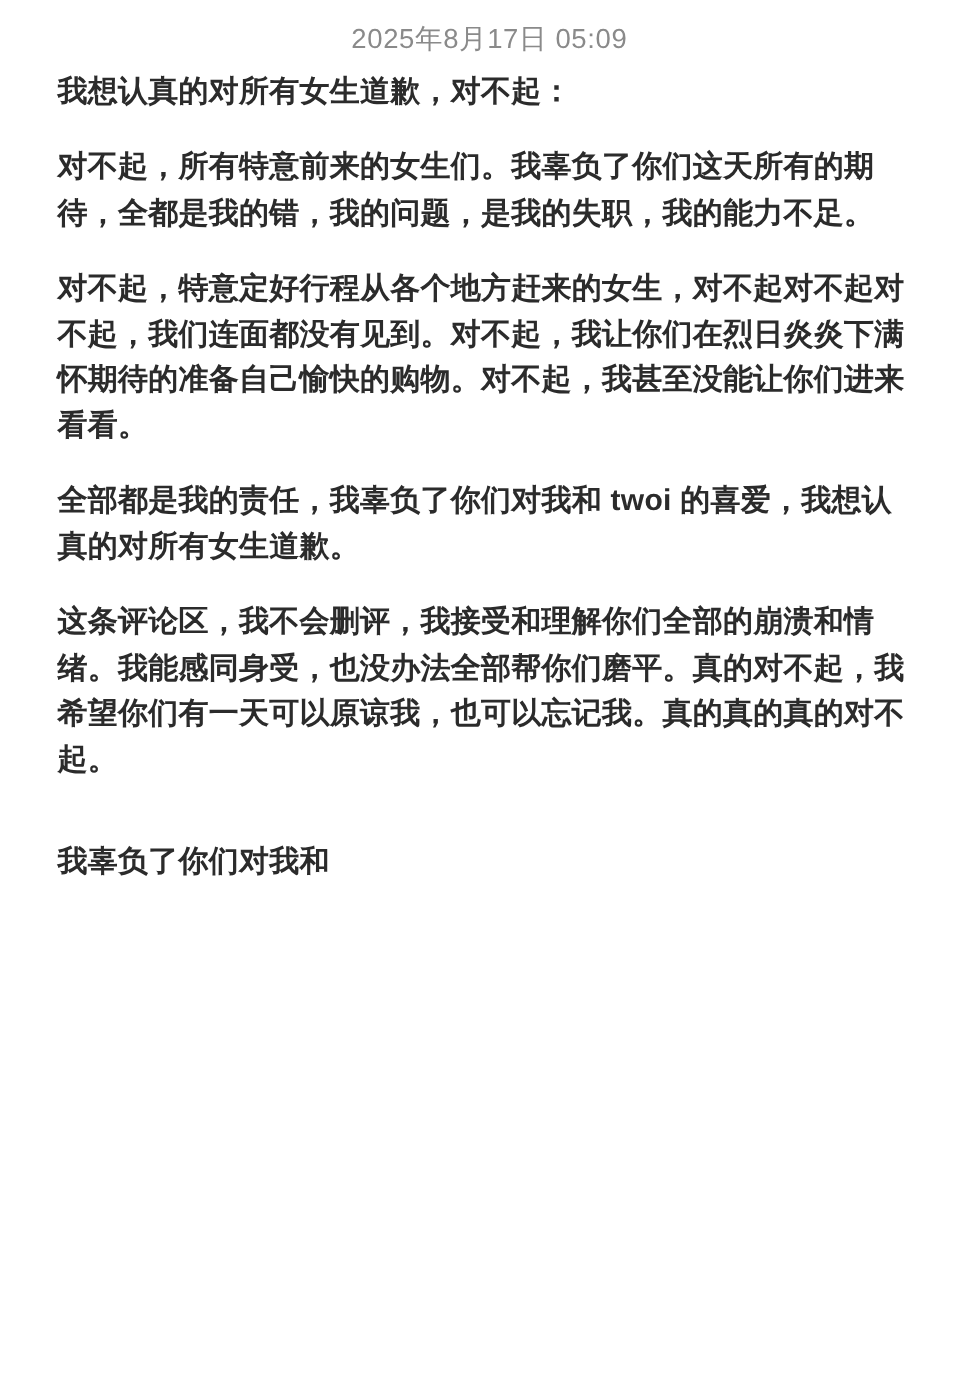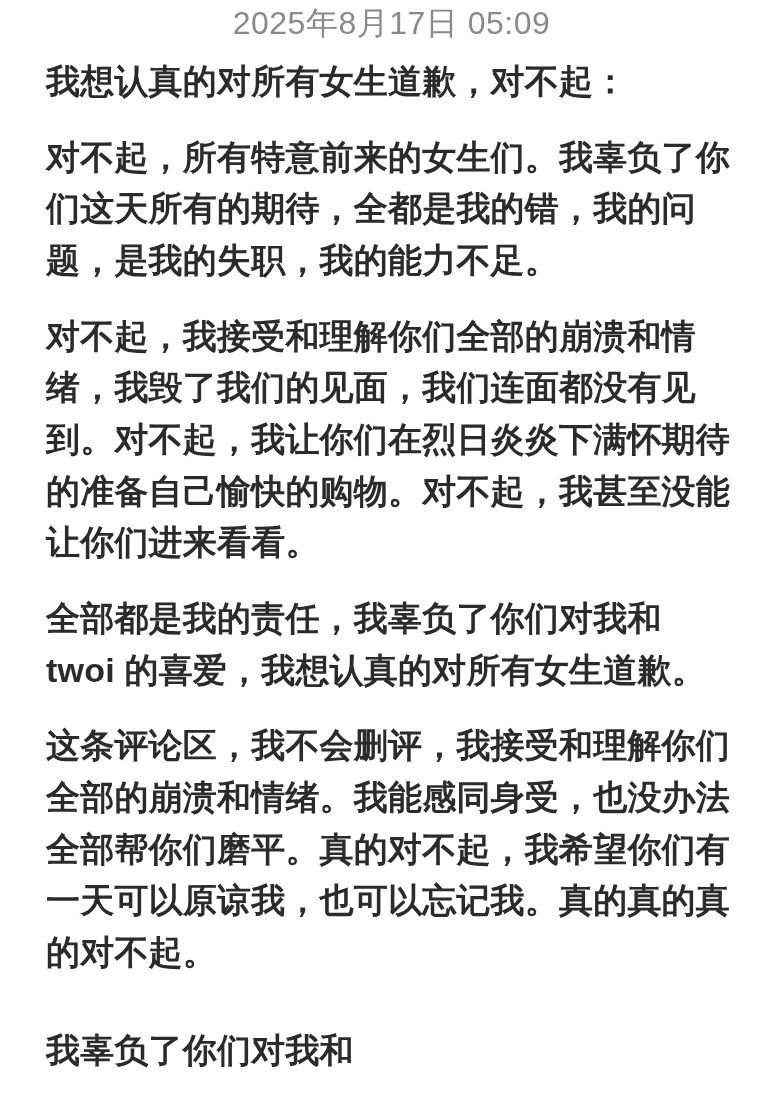--- a/index.html
+++ b/index.html
@@ -17,32 +17,32 @@
     width: 783px;
     min-height: 1113px;
     box-sizing: border-box;
     background: #ffffff;
     padding: 0;
     position: relative;
   }
   .timestamp {
     text-align: center;
     color: #8a8a8a;
-    font-size: 32px;
+    font-size: 22px;
     letter-spacing: 0.5px;
-    padding-top: 2px;
+    padding-top: 16px;
     padding-bottom: 10px;
     font-weight: 400;
   }
   .post-body {
     padding: 0 46px 40px 46px;
   }
   .para {
     color: #2b2b2b;
-    font-size: 34px;
+    font-size: 24px;
     line-height: 1.52;
     font-weight: 700;
     letter-spacing: 0.2px;
     margin: 0;
     white-space: pre-wrap;
     word-break: break-word;
   }
   .para + .para {
     margin-top: 24px;
   }
@@ -53,19 +53,19 @@
 </head>
 <body>
 
 <div class="page">
 
   <div class="timestamp">2025年8月17日 05:09</div>
 
   <div class="post-body">
     <p class="para">我想认真的对所有女生道歉，对不起：</p>
     <p class="para">对不起，所有特意前来的女生们。我辜负了你们这天所有的期待，全都是我的错，我的问题，是我的失职，我的能力不足。</p>
-    <p class="para">对不起，我接受和理解你们全部的崩溃和情绪，我毁了我们的见面，我们连面都没有见到。对不起，我让你们在烈日炎炎下满怀期待的准备自己愉快的购物。对不起，我甚至没能让你们进来看看。</p>
+    <p class="para">对不起，特意定好行程从各个地方赶来的女生，对不起对不起对不起，我们连面都没有见到。对不起，我让你们在烈日炎炎下满怀期待的准备自己愉快的购物。对不起，我甚至没能让你们进来看看。</p>
     <p class="para">全部都是我的责任，我辜负了你们对我和 twoi 的喜爱，我想认真的对所有女生道歉。</p>
     <p class="para">这条评论区，我不会删评，我接受和理解你们全部的崩溃和情绪。我能感同身受，也没办法全部帮你们磨平。真的对不起，我希望你们有一天可以原谅我，也可以忘记我。真的真的真的对不起。</p>
     <p class="para last">我辜负了你们对我和</p>
   </div>
 
 </div>
 
 </body></html>

